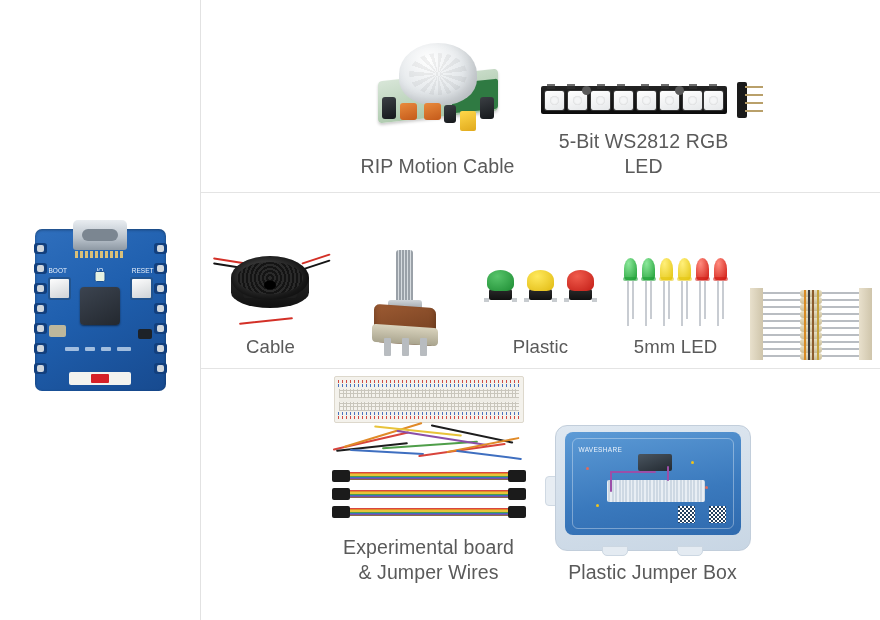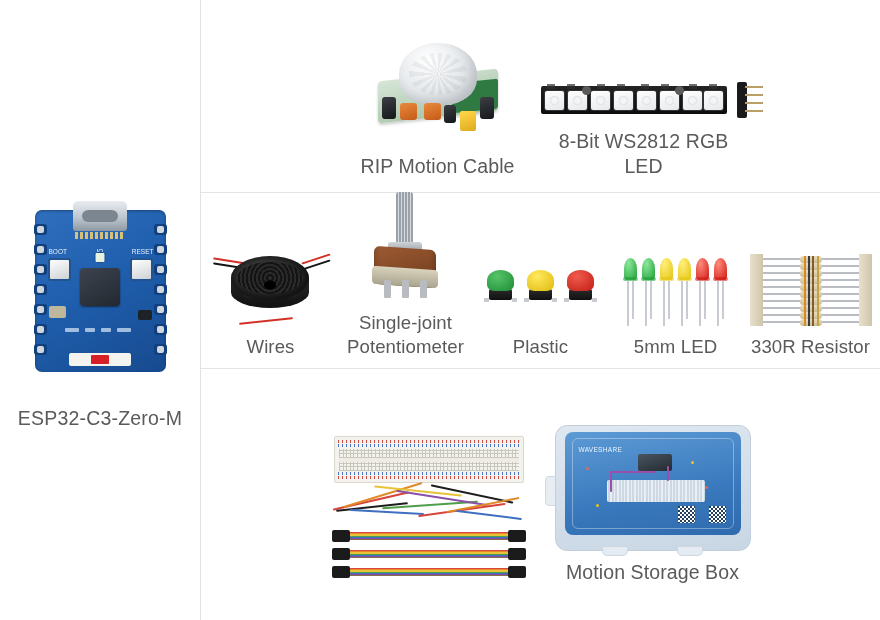--- a/index.html
+++ b/index.html
@@ -323,21 +323,20 @@
           </div>
         <div class="castell r" style="top:134px">
             <i></i>
           </div>
         <div class="silk" style="left:30px;top:118px;width:14px"></div>
         <div class="silk" style="left:50px;top:118px;width:10px"></div>
         <div class="silk" style="left:66px;top:118px;width:10px"></div>
         <div class="silk" style="left:82px;top:118px;width:14px"></div>
       </div>
     </div>
-    <div class="left-label">ESP32-C3-Zero-M</div>
   </div>
 
   <div class="right-grid">
 
     <div class="grid-row r1">
 
 
       <div class="cell">
         <div class="art">
           <div class="pir">
@@ -378,21 +377,21 @@
             <div class="hole" style="left:41px"></div>
             <div class="hole" style="left:134px"></div>
             <div class="hdr">
               <div class="pin" style="top:4px"></div>
               <div class="pin" style="top:12px"></div>
               <div class="pin" style="top:20px"></div>
               <div class="pin" style="top:28px"></div>
             </div>
           </div>
         </div>
-        <div class="label">8-Bit WS2812 RGB LED</div>
+        <div class="label">5-Bit WS2812 RGB LED</div>
       </div>
 
     </div>
 
     <div class="grid-row r2">
 
       <div class="cell">
         <div class="art">
           <div class="alarm">
             <div class="wire red" style="left:4px;top:18px;width:34px;transform:rotate(9deg)"></div>
@@ -402,39 +401,35 @@
             <div class="wire red" style="left:30px;bottom:4px;width:54px;transform:rotate(-6deg)"></div>
             <div class="body">
               <div class="side"></div>
               <div class="tab t1"></div>
               <div class="tab t2"></div>
               <div class="top"></div>
               <div class="hole"></div>
             </div>
           </div>
         </div>
-        <div class="label">Wires</div>
+        <div class="label">Cable</div>
       </div>
 
       <div class="cell">
         <div class="art">
           <div class="pot-c">
             <div class="shaft"></div>
             <div class="nut"></div>
             <div class="case"></div>
             <div class="plate"></div>
             <div class="lug g1"></div>
             <div class="lug g2"></div>
             <div class="lug g3"></div>
           </div>
         </div>
-        <div class="label">
-          <span>Single-joint</span><br>
-          <span>Potentiometer</span>
-        </div>
       </div>
 
       <div class="cell">
         <div class="art">
           <div class="btns">
             <div class="tbtn">
               <div class="base"></div>
               <div class="leg l"></div>
               <div class="leg r"></div>
               <div class="cap" style="background:radial-gradient(ellipse at 38% 30%,#57c46a,#1d8c33)"></div>
@@ -583,21 +578,20 @@
             <div class="row" style="top:67px">
                 <div class="bod">
                   <i style="left:4px;background:#d88b24"></i>
                   <i style="left:8px;background:#3a3a3a"></i>
                   <i style="left:12px;background:#8a5a2b"></i>
                   <i style="left:17px;background:#c5a23a"></i>
                 </div>
               </div>
           </div>
         </div>
-        <div class="label">330R Resistor</div>
       </div>
 
     </div>
 
     <div class="grid-row r3">
 
       <div class="cell">
         <div class="art">
           <div class="bbwires">
             <div class="bb">
@@ -631,20 +625,24 @@
               <div class="cab"></div>
               <div class="hd l"></div>
               <div class="hd r"></div>
             </div>
             <div class="ribbon" style="top:130px">
               <div class="cab"></div>
               <div class="hd l"></div>
               <div class="hd r"></div>
             </div>
           </div>
+        </div>
+        <div class="label">
+          <span>Experimental board</span><br>
+          <span>&amp; Jumper Wires</span>
         </div>
       </div>
 
 
       <div class="cell">
         <div class="art">
           <div class="box">
             <div class="handle"></div>
             <div class="shell"></div>
             <div class="lid">
@@ -659,19 +657,19 @@
               <div class="qr q2"></div>
               <div class="dot" style="left:18%;top:70%;background:#f0c419"></div>
               <div class="dot" style="left:72%;top:28%;background:#f0c419"></div>
               <div class="dot" style="left:80%;top:52%;background:#e06a5a"></div>
               <div class="dot" style="left:12%;top:34%;background:#e06a5a"></div>
             </div>
             <div class="clip c1"></div>
             <div class="clip c2"></div>
           </div>
         </div>
-        <div class="label">Motion Storage Box</div>
+        <div class="label">Plastic Jumper Box</div>
       </div>
 
     </div>
 
   </div>
 </div>
 
 </body></html>

